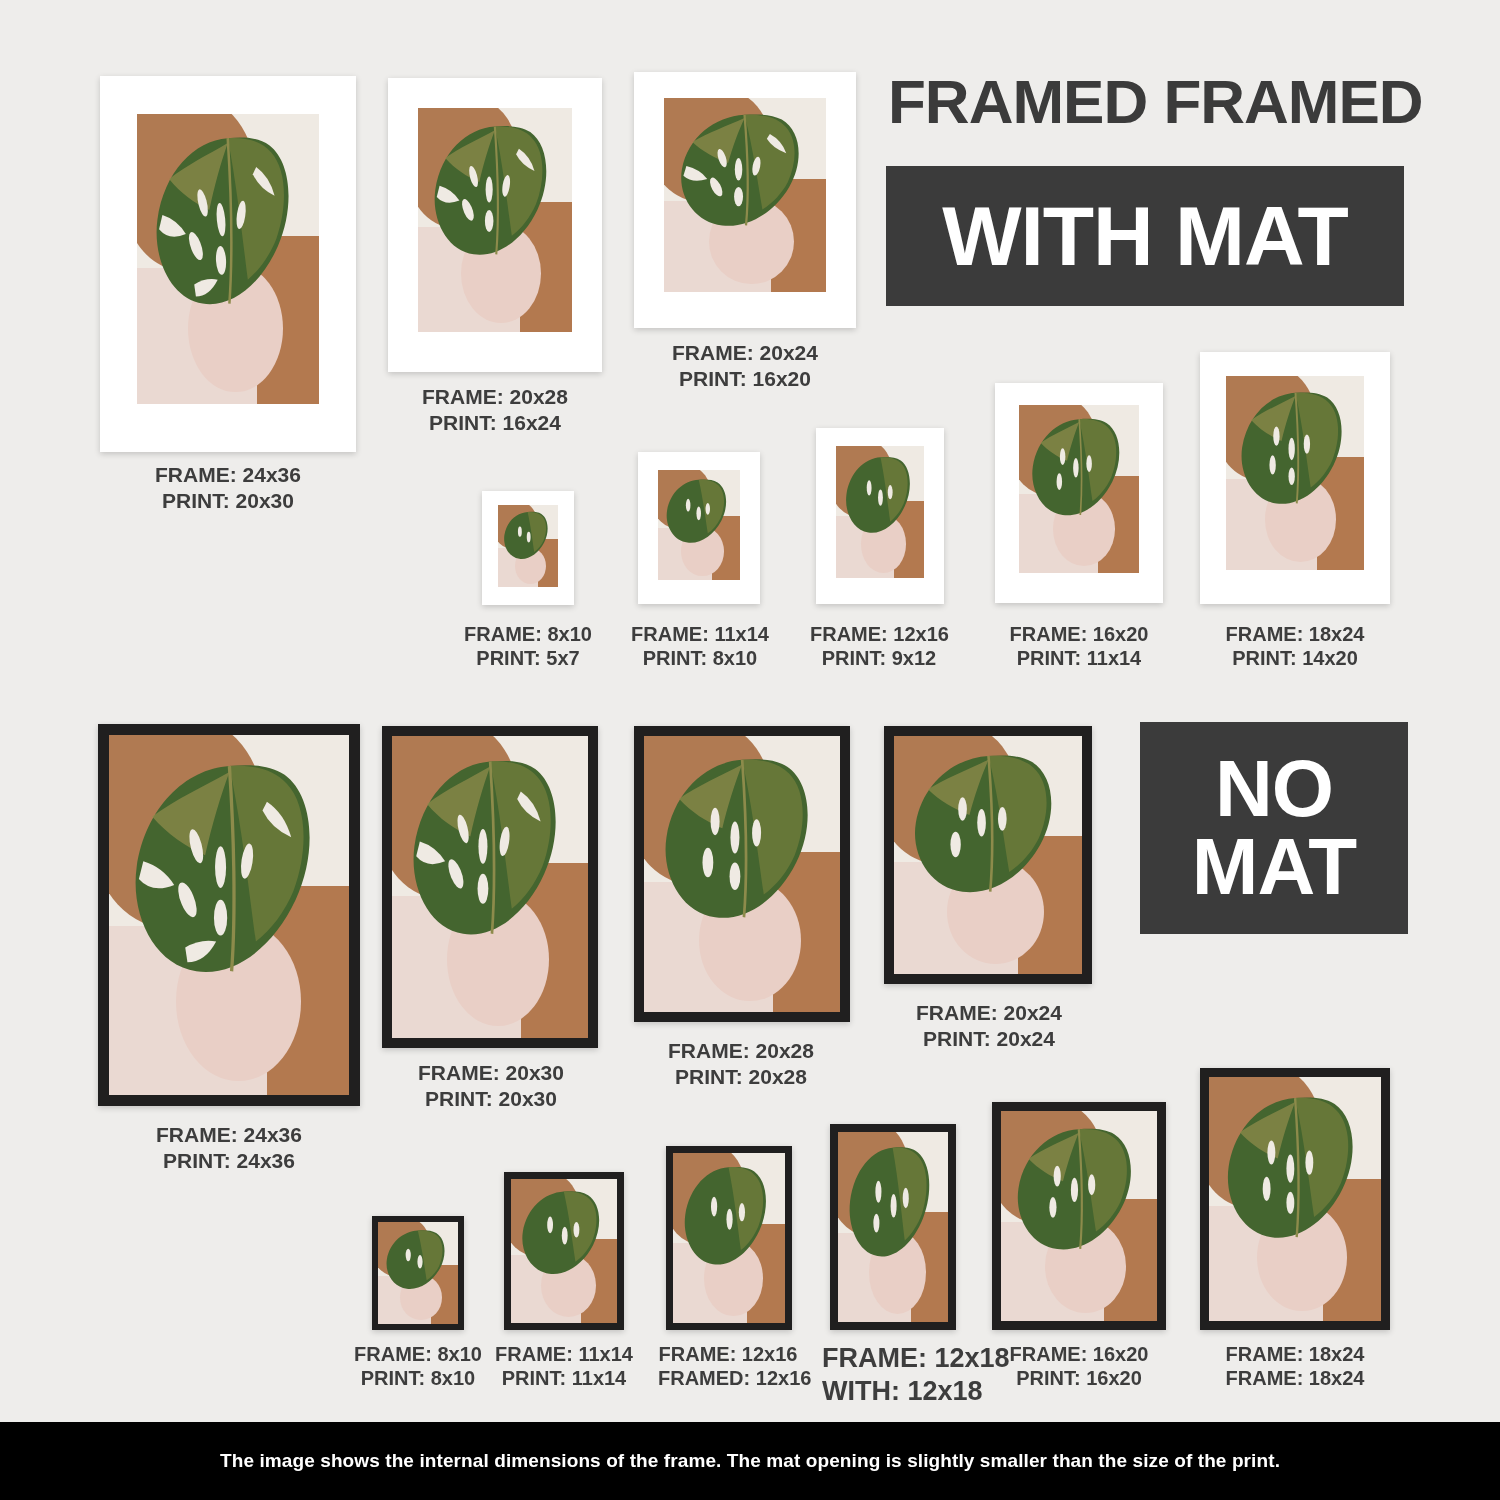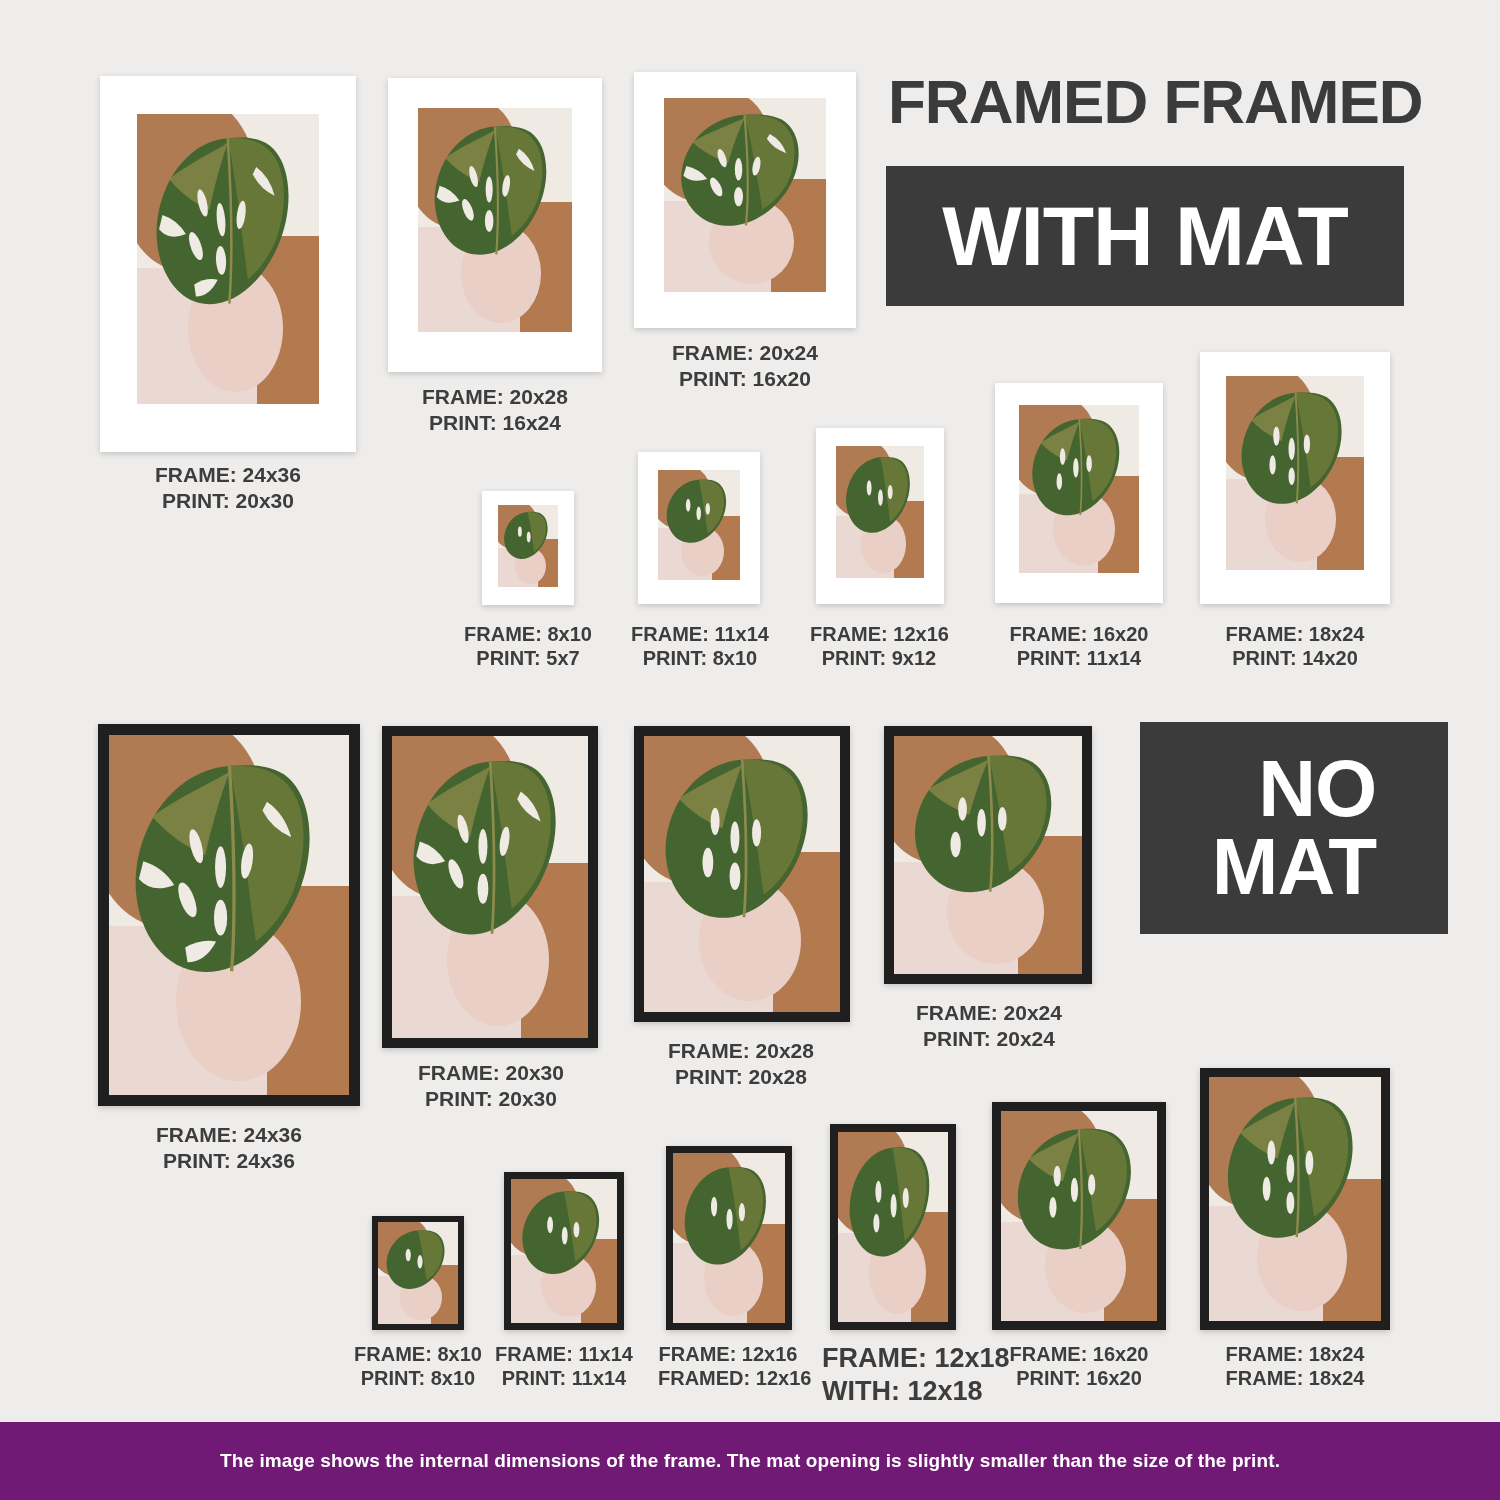--- a/index.html
+++ b/index.html
@@ -100,50 +100,50 @@
   .headline-box {
     position: absolute;
     background: #3b3b3b;
     color: #ffffff;
     font-weight: bold;
     display: flex;
     align-items: center;
     justify-content: center;
     letter-spacing: -1px;
     line-height: 0.98;
-    text-align: right;
+    text-align: center;
   }
 
   
   .footer {
     position: absolute;
     left: 0;
     bottom: 0;
     width: 1500px;
     height: 78px;
-    background: #701a75;
+    background: #000000;
     color: #ffffff;
     display: flex;
     align-items: center;
     justify-content: center;
     font-size: 19px;
     font-weight: bold;
     letter-spacing: 0.1px;
   }
 </style>
 </head>
 <body>
 
 <div class="stage">
 
   <div class="headline-framed" style="left:888px; top:66px; font-size:62px;">FRAMED FRAMED</div>
 
   <div class="headline-box" style="left:886px; top:166px; width:518px; height:140px; font-size:84px;">WITH MAT</div>
 
-  <div class="headline-box" style="left:1140px; top:722px; width:308px; height:212px; font-size:80px; white-space:pre-line;">NO
+  <div class="headline-box" style="left:1140px; top:722px; width:268px; height:212px; font-size:80px; white-space:pre-line;">NO
 MAT</div>
 
   <div class="frame" style="left:100px; top:76px; width:256px; height:376px; padding:10px;">
     <div class="mat"></div>
     <div class="art" style="left:37px; top:38px; right:37px; bottom:48px;">
       <div class="bg-cream"></div>
       <div class="blob-brown"></div>
       <div class="brown-bottom"></div>
       <div class="pink-rect"></div>
       <div class="pink-circle"></div>

